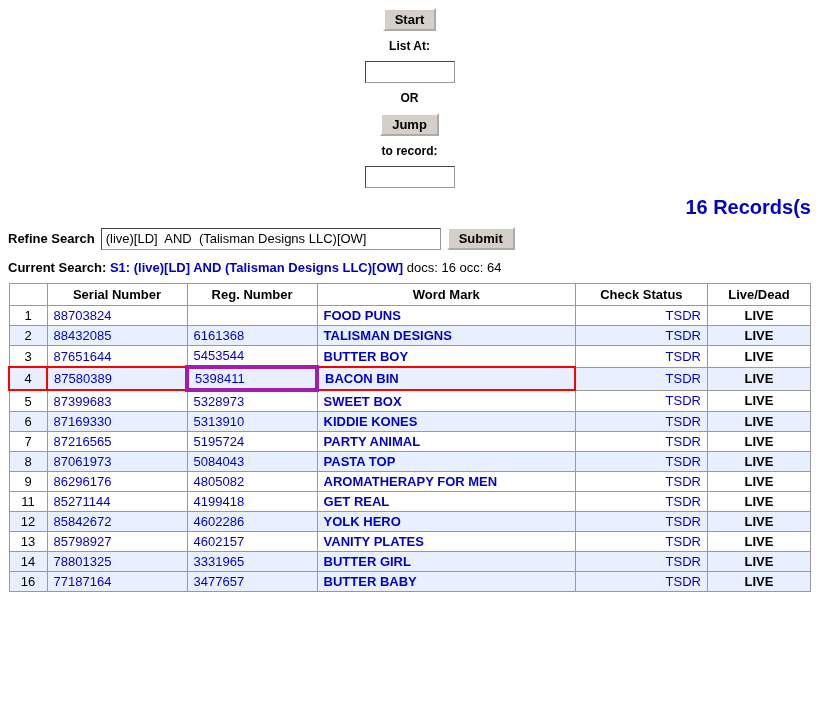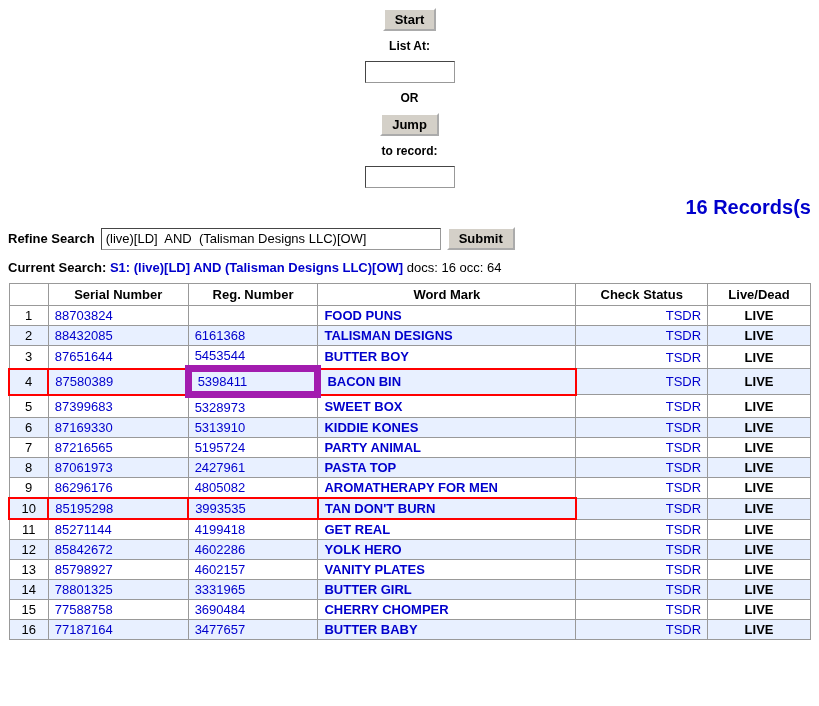--- a/index.html
+++ b/index.html
@@ -166,21 +166,21 @@
         <td class="row-num">3</td>
         <td><a href="#" style="color: rgb(0, 0, 204); text-decoration: none;">87651644</a></td>
         <td><a href="#" style="color: rgb(0, 0, 204); text-decoration: none;">5453544</a></td>
         <td><a href="#" style="color: rgb(0, 0, 204); font-weight: bold; text-decoration: none;">BUTTER BOY</a></td>
         <td class="tsdr"><a href="#" style="color: rgb(0, 0, 204); text-decoration: none;">TSDR</a></td>
         <td class="live-dead">LIVE</td>
       </tr>
       <tr class="even">
         <td class="row-num" style="border: 2px solid red;">4</td>
         <td style="border: 2px solid red;"><a href="#" style="color: rgb(0, 0, 204); text-decoration: none;">87580389</a></td>
-        <td style="border: 7px solid #a21caf;"><a href="#" style="color: rgb(0, 0, 204); text-decoration: none;">5398411</a></td>
+        <td style="border: 4px solid #a21caf;"><a href="#" style="color: rgb(0, 0, 204); text-decoration: none;">5398411</a></td>
         <td style="border: 2px solid red;"><a href="#" style="color: rgb(0, 0, 204); font-weight: bold; text-decoration: none;">BACON BIN</a></td>
         <td class="tsdr"><a href="#" style="color: rgb(0, 0, 204); text-decoration: none;">TSDR</a></td>
         <td class="live-dead">LIVE</td>
       </tr>
       <tr class="odd">
         <td class="row-num">5</td>
         <td><a href="#" style="color: rgb(0, 0, 204); text-decoration: none;">87399683</a></td>
         <td><a href="#" style="color: rgb(0, 0, 204); text-decoration: none;">5328973</a></td>
         <td><a href="#" style="color: rgb(0, 0, 204); font-weight: bold; text-decoration: none;">SWEET BOX</a></td>
         <td class="tsdr"><a href="#" style="color: rgb(0, 0, 204); text-decoration: none;">TSDR</a></td>
@@ -198,41 +198,33 @@
         <td class="row-num">7</td>
         <td><a href="#" style="color: rgb(0, 0, 204); text-decoration: none;">87216565</a></td>
         <td><a href="#" style="color: rgb(0, 0, 204); text-decoration: none;">5195724</a></td>
         <td><a href="#" style="color: rgb(0, 0, 204); font-weight: bold; text-decoration: none;">PARTY ANIMAL</a></td>
         <td class="tsdr"><a href="#" style="color: rgb(0, 0, 204); text-decoration: none;">TSDR</a></td>
         <td class="live-dead">LIVE</td>
       </tr>
       <tr class="even">
         <td class="row-num">8</td>
         <td><a href="#" style="color: rgb(0, 0, 204); text-decoration: none;">87061973</a></td>
-        <td><a href="#" style="color: rgb(0, 0, 204); text-decoration: none;">2427961</a></td>
+        <td><a href="#" style="color: rgb(0, 0, 204); text-decoration: none;">5084043</a></td>
         <td><a href="#" style="color: rgb(0, 0, 204); font-weight: bold; text-decoration: none;">PASTA TOP</a></td>
         <td class="tsdr"><a href="#" style="color: rgb(0, 0, 204); text-decoration: none;">TSDR</a></td>
         <td class="live-dead">LIVE</td>
       </tr>
       <tr class="odd">
         <td class="row-num">9</td>
         <td><a href="#" style="color: rgb(0, 0, 204); text-decoration: none;">86296176</a></td>
         <td><a href="#" style="color: rgb(0, 0, 204); text-decoration: none;">4805082</a></td>
         <td><a href="#" style="color: rgb(0, 0, 204); font-weight: bold; text-decoration: none;">AROMATHERAPY FOR MEN</a></td>
         <td class="tsdr"><a href="#" style="color: rgb(0, 0, 204); text-decoration: none;">TSDR</a></td>
         <td class="live-dead">LIVE</td>
       </tr>
-      <tr class="even">
-        <td class="row-num" style="border: 2px solid red;">10</td>
-        <td style="border: 2px solid red;"><a href="#" style="color: rgb(0, 0, 204); text-decoration: none;">85195298</a></td>
-        <td style="border: 2px solid red;"><a href="#" style="color: rgb(0, 0, 204); text-decoration: none;">3993535</a></td>
-        <td style="border: 2px solid red;"><a href="#" style="color: rgb(0, 0, 204); font-weight: bold; text-decoration: none;">TAN DON'T BURN</a></td>
-        <td class="tsdr"><a href="#" style="color: rgb(0, 0, 204); text-decoration: none;">TSDR</a></td>
-        <td class="live-dead">LIVE</td>
-      </tr>
       <tr class="odd">
         <td class="row-num">11</td>
         <td><a href="#" style="color: rgb(0, 0, 204); text-decoration: none;">85271144</a></td>
         <td><a href="#" style="color: rgb(0, 0, 204); text-decoration: none;">4199418</a></td>
         <td><a href="#" style="color: rgb(0, 0, 204); font-weight: bold; text-decoration: none;">GET REAL</a></td>
         <td class="tsdr"><a href="#" style="color: rgb(0, 0, 204); text-decoration: none;">TSDR</a></td>
         <td class="live-dead">LIVE</td>
       </tr>
       <tr class="even">
         <td class="row-num">12</td>
@@ -251,28 +243,20 @@
         <td class="live-dead">LIVE</td>
       </tr>
       <tr class="even">
         <td class="row-num">14</td>
         <td><a href="#" style="color: rgb(0, 0, 204); text-decoration: none;">78801325</a></td>
         <td><a href="#" style="color: rgb(0, 0, 204); text-decoration: none;">3331965</a></td>
         <td><a href="#" style="color: rgb(0, 0, 204); font-weight: bold; text-decoration: none;">BUTTER GIRL</a></td>
         <td class="tsdr"><a href="#" style="color: rgb(0, 0, 204); text-decoration: none;">TSDR</a></td>
         <td class="live-dead">LIVE</td>
       </tr>
-      <tr class="odd">
-        <td class="row-num">15</td>
-        <td><a href="#" style="color: rgb(0, 0, 204); text-decoration: none;">77588758</a></td>
-        <td><a href="#" style="color: rgb(0, 0, 204); text-decoration: none;">3690484</a></td>
-        <td><a href="#" style="color: rgb(0, 0, 204); font-weight: bold; text-decoration: none;">CHERRY CHOMPER</a></td>
-        <td class="tsdr"><a href="#" style="color: rgb(0, 0, 204); text-decoration: none;">TSDR</a></td>
-        <td class="live-dead">LIVE</td>
-      </tr>
       <tr class="even">
         <td class="row-num">16</td>
         <td><a href="#" style="color: rgb(0, 0, 204); text-decoration: none;">77187164</a></td>
         <td><a href="#" style="color: rgb(0, 0, 204); text-decoration: none;">3477657</a></td>
         <td><a href="#" style="color: rgb(0, 0, 204); font-weight: bold; text-decoration: none;">BUTTER BABY</a></td>
         <td class="tsdr"><a href="#" style="color: rgb(0, 0, 204); text-decoration: none;">TSDR</a></td>
         <td class="live-dead">LIVE</td>
       </tr>
     </tbody>
 </table>

